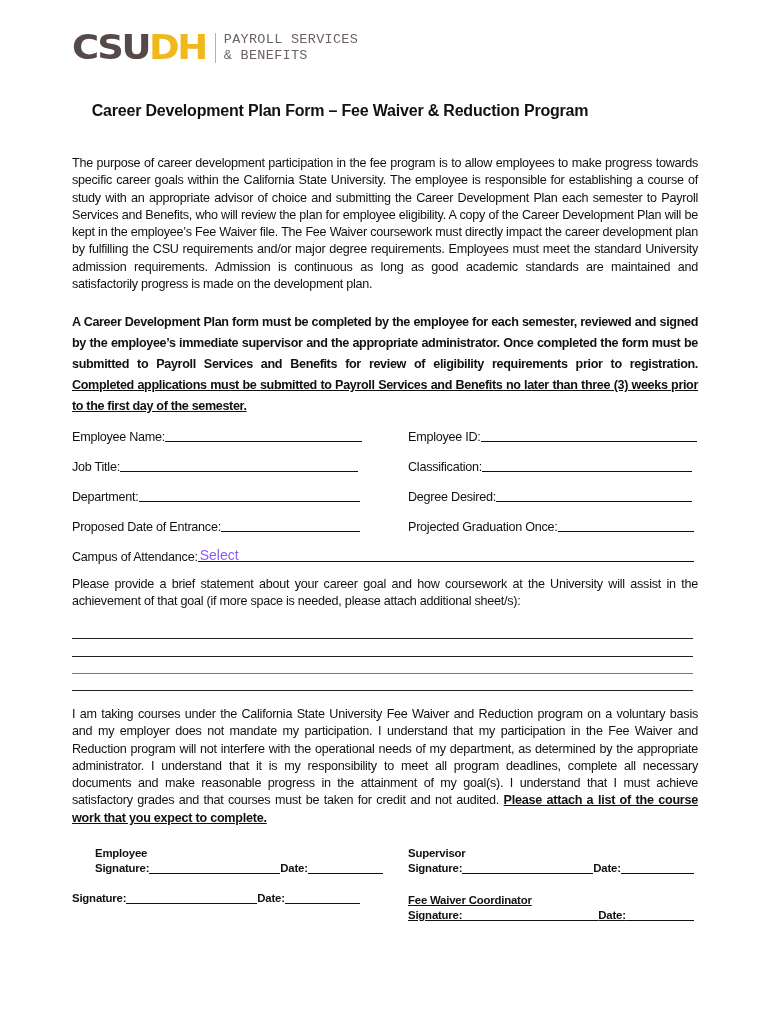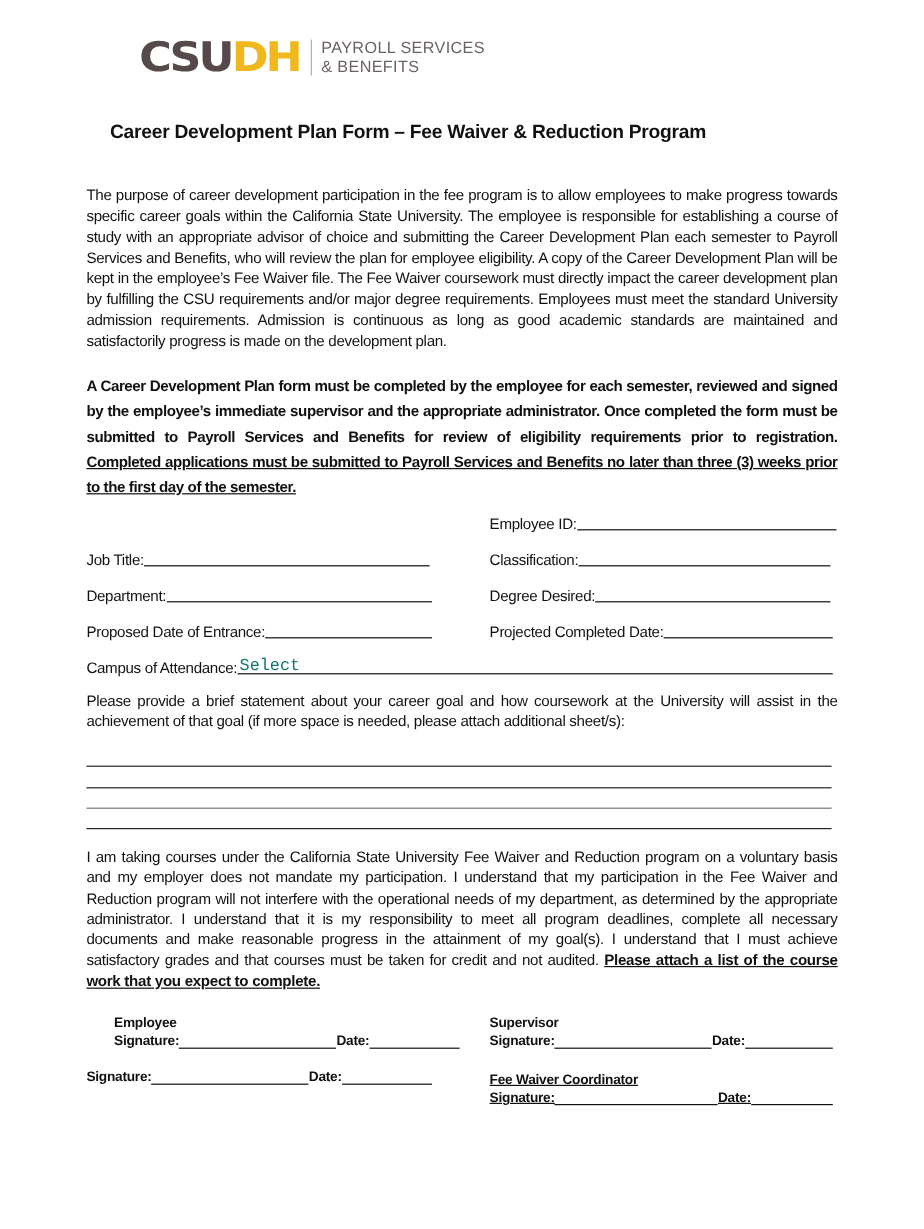--- a/index.html
+++ b/index.html
@@ -5,33 +5,33 @@
   * { margin: 0; padding: 0; box-sizing: border-box; }
   html, body { width: 770px; height: 1024px; background: #ffffff; overflow: hidden; }
   body {
     font-family: "Liberation Sans", "DejaVu Sans", sans-serif;
     color: #111111;
     position: relative;
   }
   .page { position: absolute; left: 0; top: 0; width: 770px; height: 1024px; background: #fff; }
 
   
-  .logo { position: absolute; left: 72px; top: 30px; height: 36px; display: flex; align-items: center; margin-left: 44px; }
+  .logo { position: absolute; left: 72px; top: 30px; height: 36px; display: flex; align-items: center; }
   .logo-csu, .logo-dh {
     font-family: "DejaVu Sans", "Liberation Sans", sans-serif;
     font-weight: bold;
     font-size: 37px;
     letter-spacing: -2.5px;
     line-height: 36px;
     transform: scaleY(0.92);
   }
   .logo-csu { color: #55494a; }
   .logo-dh { color: #f0b81d; }
   .logo-divider { width: 1px; height: 30px; background: #b6b0ad; margin: 0 8px 0 9px; }
-  .logo-dept { display: flex; flex-direction: column; color: #6b6262; font-size: 13.5px; line-height: 16px; letter-spacing: 0.3px; }
+  .logo-dept { display: flex; flex-direction: column; color: #6b6262; font-size: 13.5px; line-height: 16px; letter-spacing: 0.3px; font-family: Liberation Mono, monospace; }
 
   
   .doc-title {
     position: absolute; left: 0; width: 680px; top: 102px;
     text-align: center; font-weight: bold; font-size: 16px; color: #111;
     letter-spacing: -0.2px;
   }
   .para {
     position: absolute; left: 72px; width: 626px;
     font-size: 12.6px; line-height: 17.3px; text-align: justify;
@@ -46,21 +46,21 @@
 
   
   .field {
     position: absolute; display: flex; align-items: flex-end;
     font-size: 12.6px; letter-spacing: -0.25px; height: 18px;
   }
   .field-label { white-space: nowrap; }
   .field-line { border-bottom: 1px solid #111; height: 14px; flex: 1; margin-bottom: 2px; position: relative; }
   .select-value {
     position: absolute; left: 2px; bottom: -2px;
-    font-family: Liberation Mono, monospace; font-size: 14px; letter-spacing: 0; color: #0f766e;
+    font-family: Liberation Sans, sans-serif; font-size: 14px; letter-spacing: 0; color: #8b5cf6;
   }
 
   
   .blank-line { position: absolute; left: 72px; width: 621px; height: 0; border-bottom: 1px solid #222; }
 
   
   .sig-block { position: absolute; font-size: 11.4px; font-weight: bold; letter-spacing: -0.2px; }
   .sig-title { height: 17px; line-height: 17px; }
   .sig-row { display: flex; align-items: flex-start; height: 17px; }
   .sig-row .line { border-bottom: 1px solid #111; height: 12px; margin-bottom: 2px; }
@@ -79,20 +79,24 @@
       <span>&amp; BENEFITS</span>
     </span>
   </div>
 
   <div class="doc-title">Career Development Plan Form – Fee Waiver &amp; Reduction Program</div>
 
   <div class="para para-intro">The purpose of career development participation in the fee program is to allow employees to make progress towards specific career goals within the California State University. The employee is responsible for establishing a course of study with an appropriate advisor of choice and submitting the Career Development Plan each semester to Payroll Services and Benefits, who will review the plan for employee eligibility. A copy of the Career Development Plan will be kept in the employee’s Fee Waiver file. The Fee Waiver coursework must directly impact the career development plan by fulfilling the CSU requirements and/or major degree requirements. Employees must meet the standard University admission requirements. Admission is continuous as long as good academic standards are maintained and satisfactorily progress is made on the development plan.</div>
 
   <div class="para para-bold"><span>A Career Development Plan form must be completed by the employee for each semester, reviewed and signed by the employee’s immediate supervisor and the appropriate administrator. Once completed the form must be submitted to Payroll Services and Benefits for review of eligibility requirements prior to registration. </span><span class="u">Completed applications must be submitted to Payroll Services and Benefits no later than three (3) weeks prior to the first day of the semester.</span></div>
 
+  <div class="field" style="left:72px; top:426px; width:290px;">
+    <span class="field-label">Employee Name:</span>
+    <span class="field-line"></span>
+  </div>
   <div class="field" style="left:408px; top:426px; width:289px;">
     <span class="field-label">Employee ID:</span>
     <span class="field-line"></span>
   </div>
 
   <div class="field" style="left:408px; top:456px; width:284px;">
     <span class="field-label">Classification:</span>
     <span class="field-line"></span>
   </div>
   <div class="field" style="left:72px; top:456px; width:286px;">
@@ -107,21 +111,21 @@
   <div class="field" style="left:408px; top:486px; width:284px;">
     <span class="field-label">Degree Desired:</span>
     <span class="field-line"></span>
   </div>
 
   <div class="field" style="left:72px; top:516px; width:288px;">
     <span class="field-label">Proposed Date of Entrance:</span>
     <span class="field-line"></span>
   </div>
   <div class="field" style="left:408px; top:516px; width:286px;">
-    <span class="field-label">Projected Completed Date:</span>
+    <span class="field-label">Projected Graduation Once:</span>
     <span class="field-line"></span>
   </div>
 
   <div class="field" style="left:72px; top:546px; width:622px;">
     <span class="field-label">Campus of Attendance:</span>
     <span class="field-line">
       <span class="select-value">Select</span>
     </span>
   </div>
 

